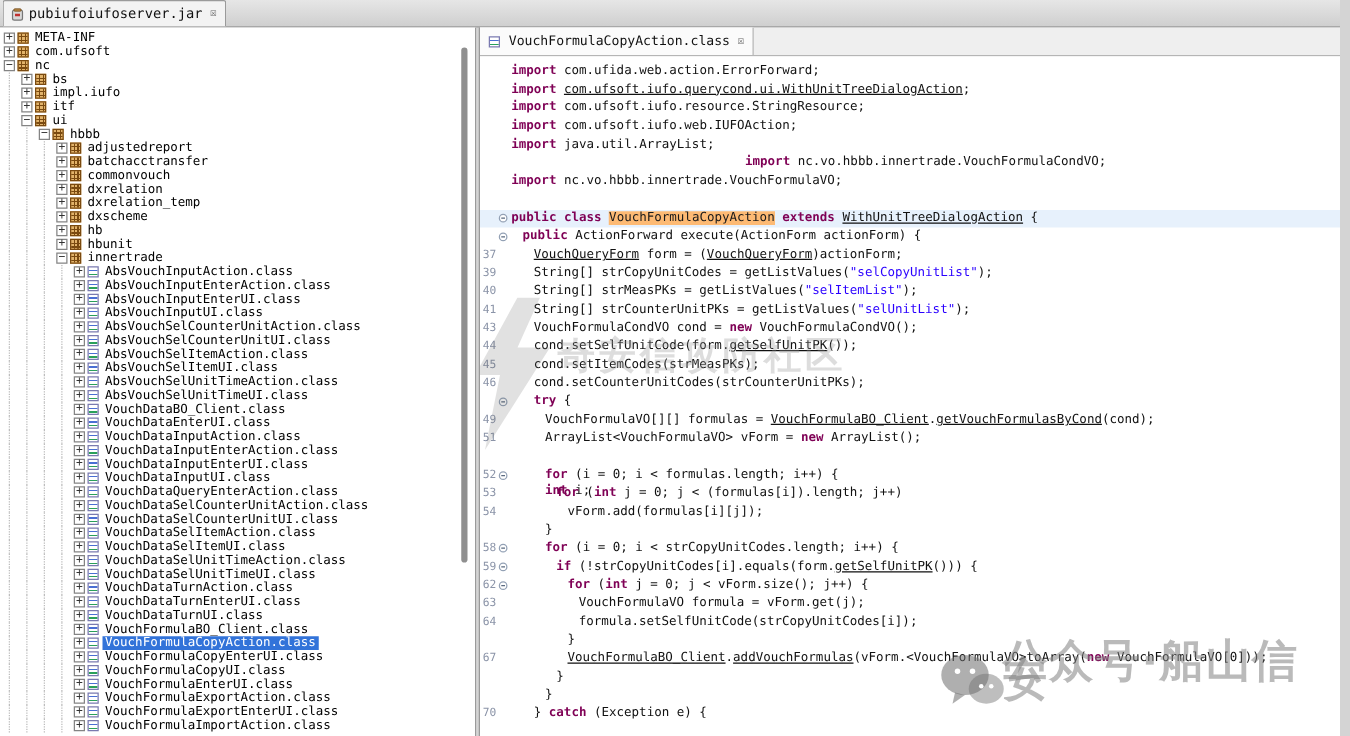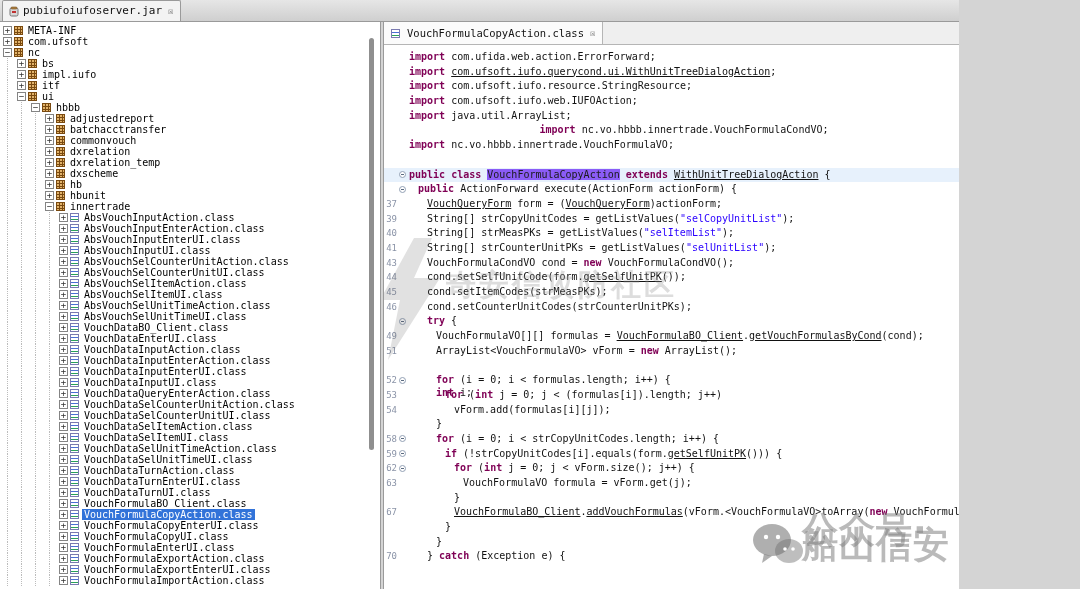--- a/index.html
+++ b/index.html
@@ -1,17 +1,17 @@
 <!DOCTYPE html>
 <html><head>
 <meta charset="utf-8">
 <style>
   html,body{margin:0;padding:0}
   body{width:1080px;height:589px;overflow:hidden;background:#d4d4d4;font-family:"Liberation Sans",sans-serif}
-  .app{position:relative;width:959px;height:589px}
+  .app{position:relative;width:1072px;height:589px}
 
   
   .topbar{height:22px;box-sizing:border-box;background:linear-gradient(#e6e6e6,#cfcfcf);border-bottom:1px solid #9a9a9a;display:flex;align-items:flex-end}
   .topbar .tab{display:flex;align-items:center;gap:4px;height:20px;margin-left:2px;padding:0 6px;background:#f3f3f3;border:1px solid #9a9a9a;border-bottom:none;border-radius:2px 2px 0 0;font:11px/20px "DejaVu Sans Mono",monospace;color:#111}
   .closebox{font-size:9px;line-height:9px;color:#666;margin-left:2px}
 
   
   .main{display:flex;height:567px}
 
   
@@ -40,21 +40,21 @@
   .cline{display:flex;height:14.7px;white-space:pre}
   .cline.cur{background:#e7f1fc}
   .lnum{flex:none;width:13px;text-align:right;color:#8b94a8;font-size:9px;line-height:14.7px}
   .fold{flex:none;width:12px;position:relative}
   .fold.on::before{content:"";position:absolute;left:2px;top:3.5px;width:7px;height:7px;box-sizing:border-box;border:1px solid #93a1b5;border-radius:50%;background:#fff}
   .fold.on::after{content:"";position:absolute;left:4px;top:6.5px;width:3px;height:1px;background:#5a6a80}
   .cbody{flex:1;min-width:0}
   .seg-k{color:#7f0055;font-weight:bold}
   .seg-s{color:#2a00ff}
   .seg-l{text-decoration:underline}
-  .seg-o{background:#8b5cf6;color:#1a1a1a}
+  .seg-o{background:#fdba74;color:#1a1a1a}
 
   
   .wm{position:absolute;pointer-events:none}
   .wm-bolt{left:-4px;top:193px;width:62px;height:122px}
   .wm-center{left:62px;top:233px;font-size:30px;font-weight:bold;letter-spacing:3px;color:rgba(150,150,150,.32);font-family:"DejaVu Sans",sans-serif}
   .wm-wechat{left:368px;top:476px;width:52px;height:48px}
   .wm-bottom{left:418px;top:478px;font-size:36px;font-weight:bold;letter-spacing:1px;color:rgba(130,130,130,.55);font-family:"DejaVu Sans",sans-serif}
 </style>
 </head>
 <body>
@@ -540,20 +540,21 @@
             <div class="cline"><span class="lnum">51</span><span class="fold"></span><span class="cbody" style="padding-left: 27px;"><span class="seg-p">ArrayList&lt;VouchFormulaVO&gt; vForm = </span><span class="seg-k">new</span><span class="seg-p"> ArrayList();</span></span></div>
             <div class="cline"><span class="lnum"></span><span class="fold"></span><span class="cbody" style="padding-left: 27px; margin-top: 28px;"><span class="seg-k">int</span><span class="seg-p"> i;</span></span></div>
             <div class="cline"><span class="lnum">52</span><span class="fold on"></span><span class="cbody" style="padding-left: 27px;"><span class="seg-k">for</span><span class="seg-p"> (i = 0; i &lt; formulas.length; i++) {</span></span></div>
             <div class="cline"><span class="lnum">53</span><span class="fold"></span><span class="cbody" style="padding-left: 36px;"><span class="seg-k">for</span><span class="seg-p"> (</span><span class="seg-k">int</span><span class="seg-p"> j = 0; j &lt; (formulas[i]).length; j++)</span></span></div>
             <div class="cline"><span class="lnum">54</span><span class="fold"></span><span class="cbody" style="padding-left: 45px;"><span class="seg-p">vForm.add(formulas[i][j]);</span></span></div>
             <div class="cline"><span class="lnum"></span><span class="fold"></span><span class="cbody" style="padding-left: 27px;"><span class="seg-p">}</span></span></div>
             <div class="cline"><span class="lnum">58</span><span class="fold on"></span><span class="cbody" style="padding-left: 27px;"><span class="seg-k">for</span><span class="seg-p"> (i = 0; i &lt; strCopyUnitCodes.length; i++) {</span></span></div>
             <div class="cline"><span class="lnum">59</span><span class="fold on"></span><span class="cbody" style="padding-left: 36px;"><span class="seg-k">if</span><span class="seg-p"> (!strCopyUnitCodes[i].equals(form.</span><span class="seg-l">getSelfUnitPK</span><span class="seg-p">())) {</span></span></div>
             <div class="cline"><span class="lnum">62</span><span class="fold on"></span><span class="cbody" style="padding-left: 45px;"><span class="seg-k">for</span><span class="seg-p"> (</span><span class="seg-k">int</span><span class="seg-p"> j = 0; j &lt; vForm.size(); j++) {</span></span></div>
             <div class="cline"><span class="lnum">63</span><span class="fold"></span><span class="cbody" style="padding-left: 54px;"><span class="seg-p">VouchFormulaVO formula = vForm.get(j);</span></span></div>
+            <div class="cline"><span class="lnum">64</span><span class="fold"></span><span class="cbody" style="padding-left: 54px;"><span class="seg-p">formula.setSelfUnitCode(strCopyUnitCodes[i]);</span></span></div>
             <div class="cline"><span class="lnum"></span><span class="fold"></span><span class="cbody" style="padding-left: 45px;"><span class="seg-p">}</span></span></div>
             <div class="cline"><span class="lnum">67</span><span class="fold"></span><span class="cbody" style="padding-left: 45px;"><span class="seg-l">VouchFormulaBO_Client</span><span class="seg-p">.</span><span class="seg-l">addVouchFormulas</span><span class="seg-p">(vForm.&lt;VouchFormulaVO&gt;toArray(</span><span class="seg-k">new</span><span class="seg-p"> VouchFormulaVO[0]));</span></span></div>
             <div class="cline"><span class="lnum"></span><span class="fold"></span><span class="cbody" style="padding-left: 36px;"><span class="seg-p">}</span></span></div>
             <div class="cline"><span class="lnum"></span><span class="fold"></span><span class="cbody" style="padding-left: 27px;"><span class="seg-p">}</span></span></div>
             <div class="cline"><span class="lnum">70</span><span class="fold"></span><span class="cbody" style="padding-left: 18px;"><span class="seg-p">} </span><span class="seg-k">catch</span><span class="seg-p"> (Exception e) {</span></span></div>
           </div>
         <svg class="wm wm-bolt" viewBox="0 0 62 122">
           <polygon points="34,0 0,62 20,62 8,122 60,40 34,40 52,0" fill="rgba(90,90,90,0.18)"></polygon>
         </svg>
         <div class="wm wm-center">奇安信攻防社区</div>

